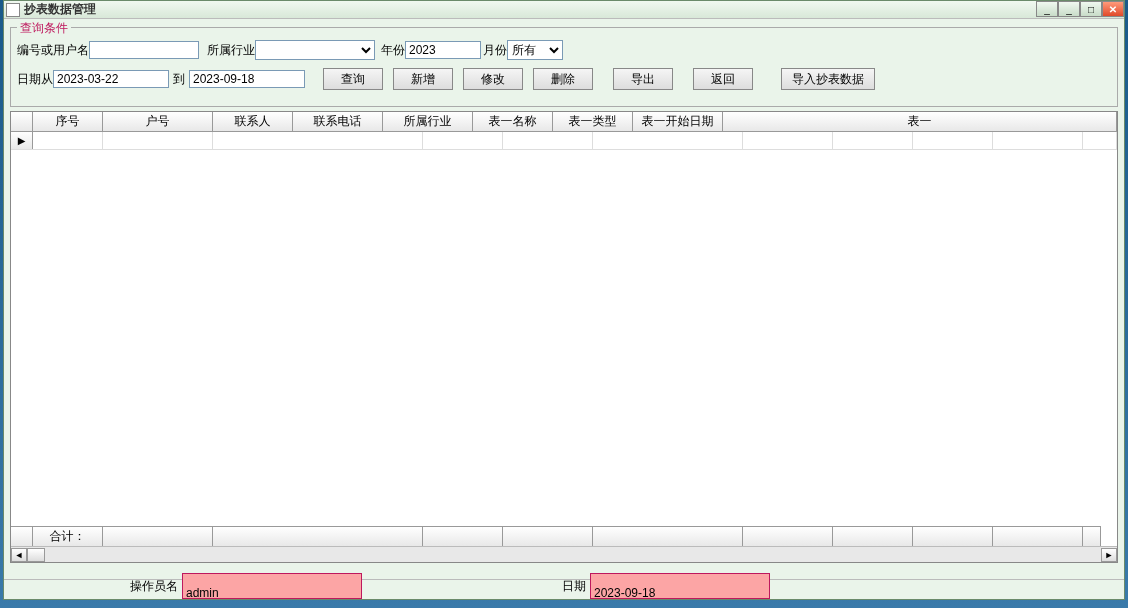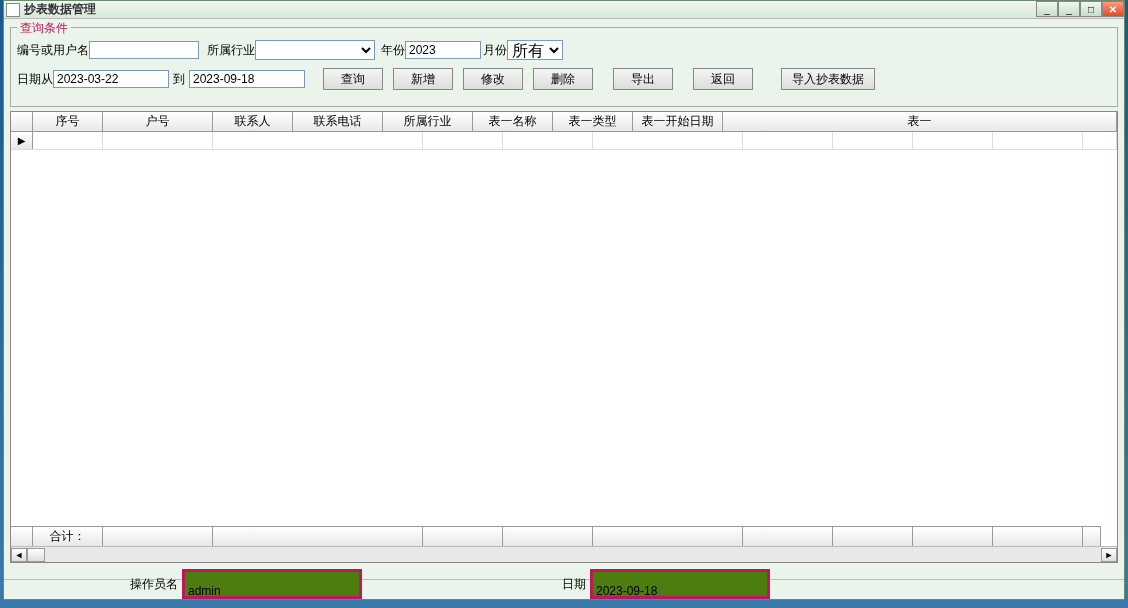--- a/index.html
+++ b/index.html
@@ -97,21 +97,21 @@
       height: 18px;
       padding: 0 3px;
       font-family: inherit;
       font-size: 12px;
     }
     select.fld {
       border: 1px solid #7a9ab5;
       background: #fff;
       height: 20px;
       font-family: inherit;
-      font-size: 16px;
+      font-size: 12px;
     }
     .btn {
       min-width: 60px;
       height: 22px;
       background: linear-gradient(to bottom, #f5f5f5 0%, #ddd 100%);
       border: 1px solid #888;
       cursor: pointer;
       font-family: inherit;
       font-size: 12px;
       padding: 0 10px;
@@ -209,22 +209,22 @@
       right: 0;
       height: 20px;
       display: flex;
       align-items: flex-end;
       background: #eaf4ea;
       border-top: 1px solid #bbb;
       padding: 0 6px;
     }
     .status-seg { display: flex; align-items: center; gap: 4px; }
     .status-field {
-      border: 3px solid #be185d;
-      background: #4d7c0f;
+      border: 1px solid #be185d;
+      background: #fca5a5;
       height: 16px;
       padding: 12px 3px;
       width: 180px;
       line-height: 14px;
     }
     .grid-inner-bottom {
       position: absolute;
       bottom: 16px;
       left: 0;
       right: 16px;

